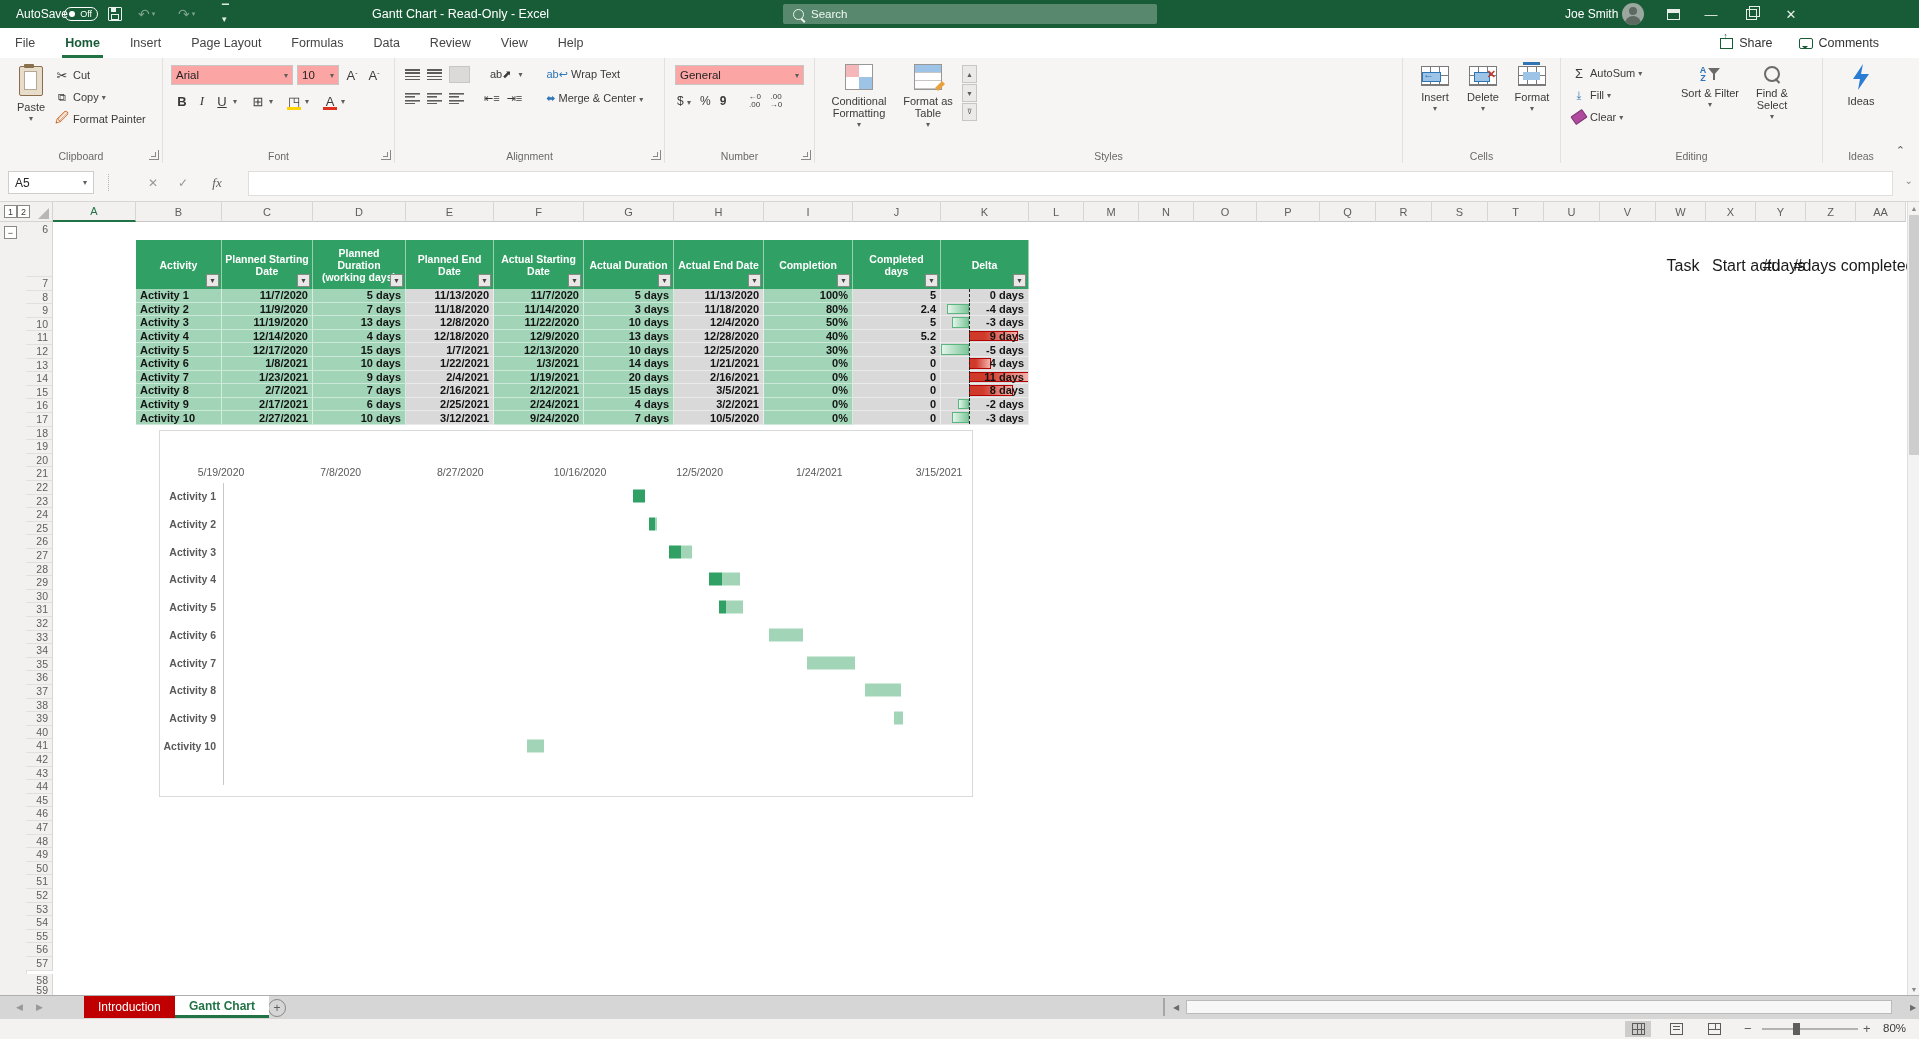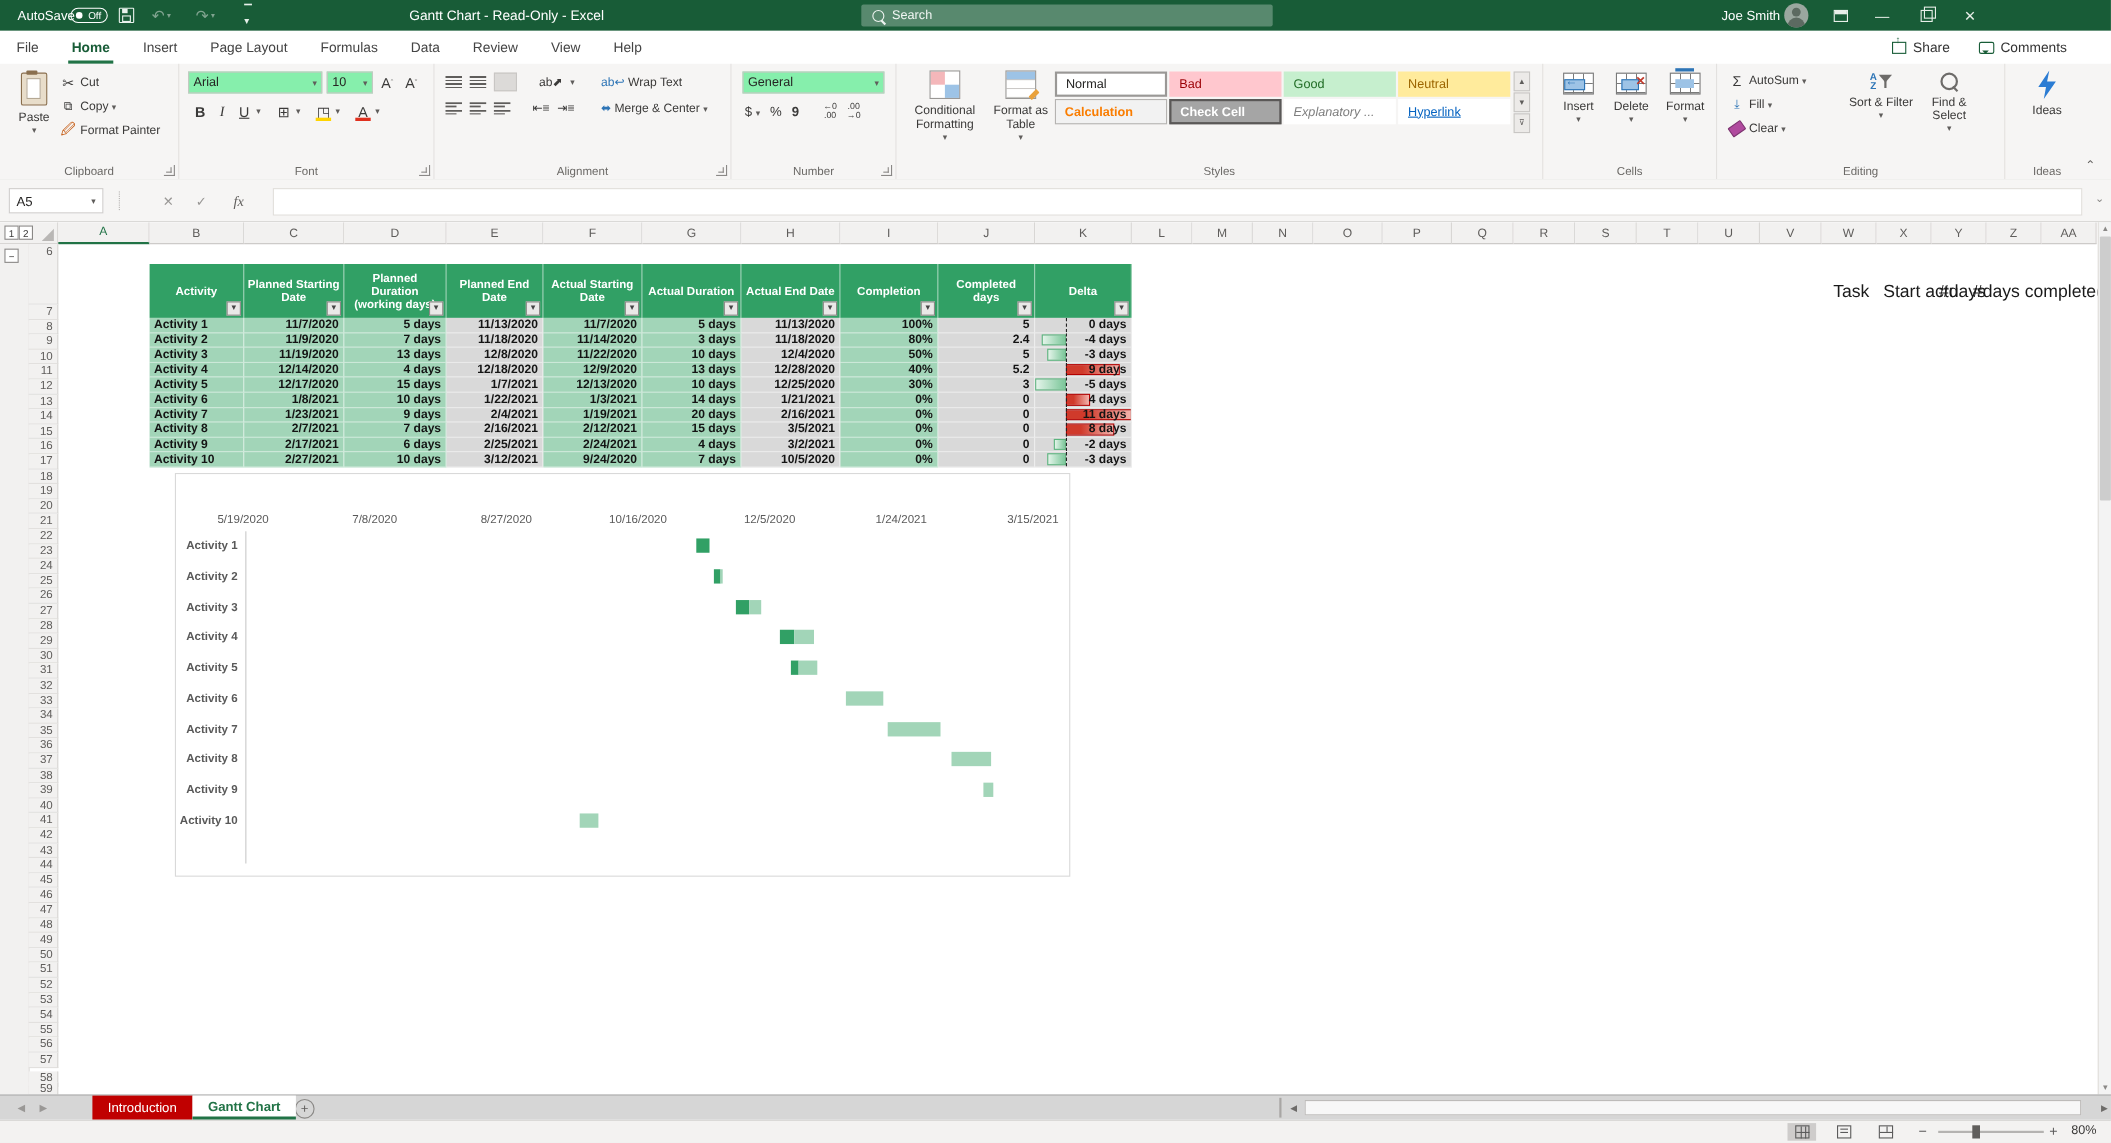--- a/index.html
+++ b/index.html
@@ -52,21 +52,21 @@
   .bigbtn{display:flex;flex-direction:column;align-items:center;justify-content:flex-start;color:#3b3a39;font-size:11px;text-align:center;line-height:12px;padding-top:6px;box-sizing:border-box}
   .bigbtn .cap{margin-top:5px}
   .chev{font-size:8px;color:#5f5d5b}
   .srow{display:flex;align-items:center;gap:3px;font-size:11px;color:#3b3a39;height:22px}
   .icon16{width:16px;height:16px;display:inline-flex;align-items:center;justify-content:center;font-size:13px}
   
   .clipboard-ico{width:22px;height:28px;border:1.6px solid #8a6f4e;border-radius:2px;background:#e8ddca;position:relative}
   .clipboard-ico::before{content:"";position:absolute;left:4px;top:-3px;width:10px;height:4px;background:#8a6f4e;border-radius:1px}
   .clipboard-ico::after{content:"";position:absolute;left:4px;top:4px;width:11px;height:17px;background:#fff;border:1px solid #b5a894}
   
-  .combo{background:#86efac;border:1px solid #c8c6c4;height:20px;display:flex;align-items:center;justify-content:space-between;
+  .combo{background:#fca5a5;border:1px solid #c8c6c4;height:20px;display:flex;align-items:center;justify-content:space-between;
          padding:0 4px;font-size:11.5px;box-sizing:border-box;color:#252423}
   .fmt-letter{font-size:13px;width:18px;height:20px;display:inline-flex;align-items:center;justify-content:center;color:#3b3a39}
   .accentbar{position:relative}
   .accentbar::after{content:"";position:absolute;left:2px;bottom:1px;right:2px;height:3px;background:var(--bar,#ffd400)}
   .lines{width:15px;height:11px;background:repeating-linear-gradient(#5f5d5b 0 1.6px,transparent 1.6px 3.4px)}
   .lines.short{background:
       linear-gradient(#5f5d5b 0 0) 0 0/15px 1.6px no-repeat,
       linear-gradient(#5f5d5b 0 0) 0 3.4px/10px 1.6px no-repeat,
       linear-gradient(#5f5d5b 0 0) 0 6.8px/15px 1.6px no-repeat,
       linear-gradient(#5f5d5b 0 0) 0 10.2px/10px 1.6px no-repeat}
@@ -355,30 +355,20 @@
         <div class="bigbtn" style="width:76px">
           <span class="cfico"></span>
           <span class="cap">Conditional Formatting</span>
           <span class="chev">▾</span>
         </div>
         <div class="bigbtn" style="width:62px">
           <span class="fatico"></span>
           <span class="cap">Format as Table</span>
           <span class="chev">▾</span>
         </div>
-        <div class="gallery" id="style-gallery">
-            <div class="gcell g-normal">Normal</div>
-            <div class="gcell g-bad">Bad</div>
-            <div class="gcell g-good">Good</div>
-            <div class="gcell g-neutral">Neutral</div>
-            <div class="gcell g-calculation">Calculation</div>
-            <div class="gcell g-check">Check Cell</div>
-            <div class="gcell g-explanatory">Explanatory ...</div>
-            <div class="gcell g-hyperlink">Hyperlink</div>
-          </div>
         <div class="gal-scroll">
           <span>▲</span>
           <span>▼</span>
           <span>⊽</span>
         </div>
       </div>
       <div class="glabel">Styles</div>
     </div>
 
     <div class="rgroup" style="width:158px">

